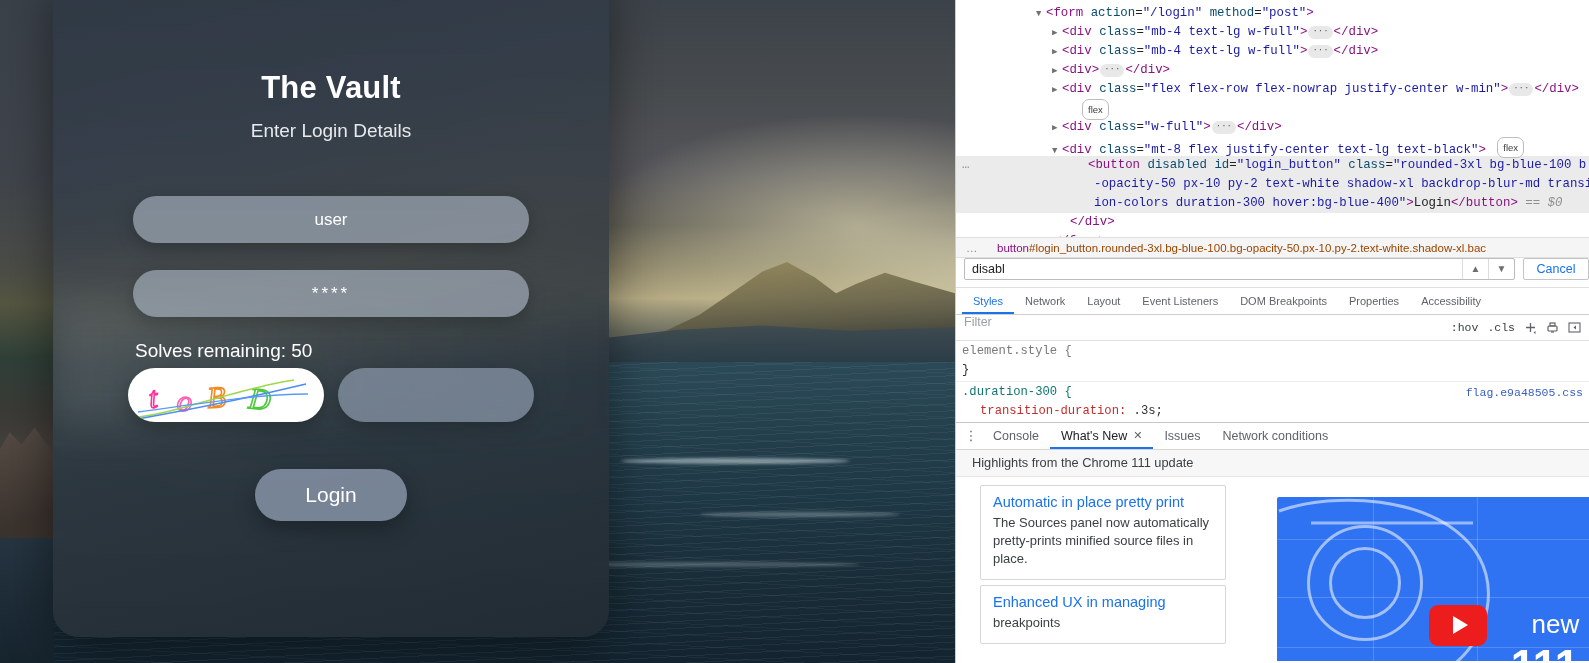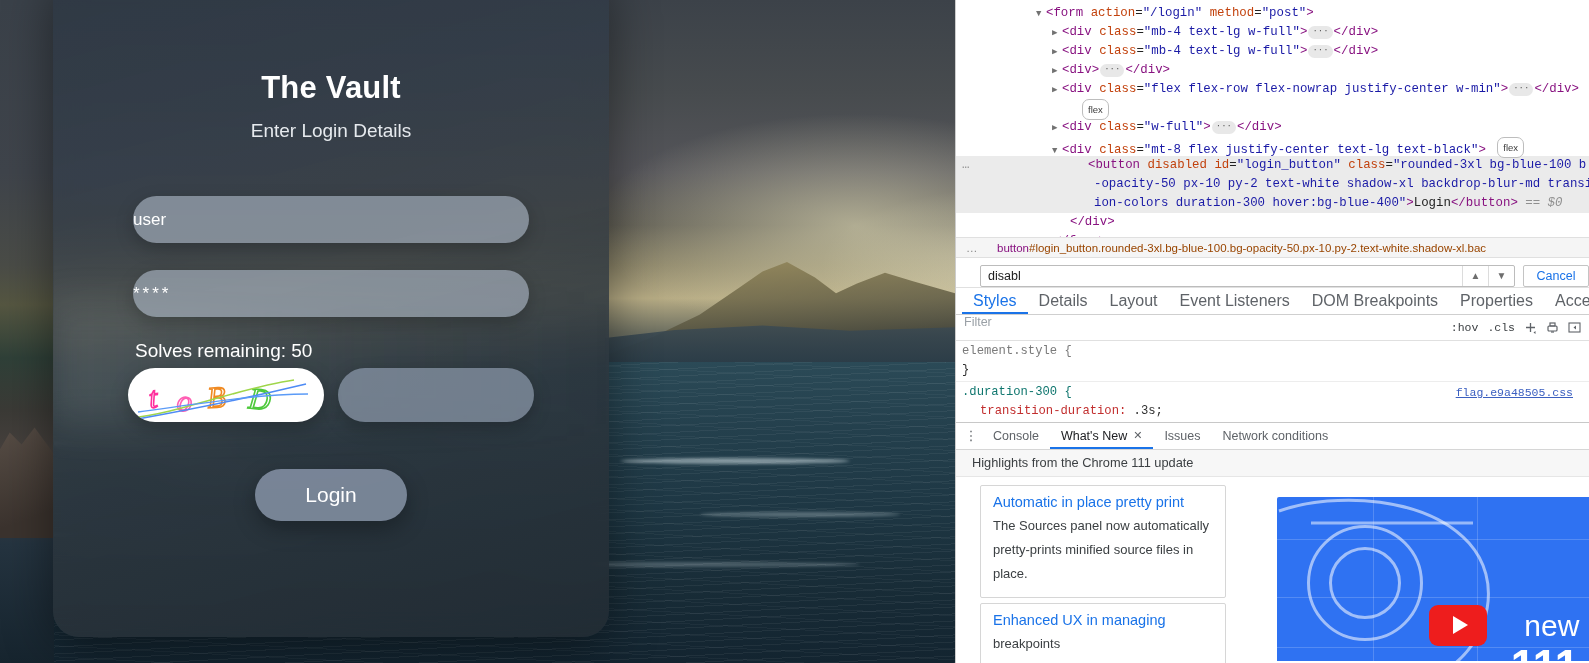--- a/index.html
+++ b/index.html
@@ -107,21 +107,21 @@
     font-size: 31px; font-weight: 700; color: #ffffff; letter-spacing: .2px;
   }
   .app-sub {
     margin-top: 14px; font-size: 19px; color: #e6eaee; font-weight: 400;
   }
 
   .field {
     display: block; margin: 18px auto; width: 396px; height: 47px;
     border: none; border-radius: 24px;
     background: rgba(175,186,200,.62);
-    color: #ffffff; font-size: 17px; text-align: left;
+    color: #ffffff; font-size: 17px; text-align: center;
     font-family: "Liberation Sans", sans-serif;
     box-shadow: 0 6px 18px rgba(0,0,0,.22);
     outline: none;
   }
   .field::placeholder { color: #eef1f4; }
   .field-user  { margin-top: 54px; }
   .field-pass  { margin-top: 27px; letter-spacing: 3px; }
 
   .solves {
     margin-top: 23px; text-align: left; padding-left: 82px;
@@ -176,21 +176,21 @@
     font-size: 12.4px; line-height: 19px;
     color: #222; padding: 4px 0 0 0;
     white-space: pre; overflow: hidden;
     height: 240px; position: relative;
   }
   .dom-line { padding-left: 0; height: 19px; white-space: pre; }
   .dom-line.sel { background: #ebebeb; }
   .ind { display: inline-block; }
   .tw { color: #727272; font-size: 9px; display: inline-block; width: 10px; }
   .tag { color: #881280; }
-  .att { color: #c2410c; }
+  .att { color: #0c4a6e; }
   .val { color: #1a1aa6; }
   .txt { color: #222; }
   .ell {
     display: inline-block; background: #e8e8e8; border-radius: 7px;
     color: #5a5a5a; font-size: 9px; line-height: 9px;
     padding: 1px 4px 3px; vertical-align: 2px; margin: 0 1px;
   }
   .badge-flex {
     display: inline-block; border: 1px solid #bdbdbd; border-radius: 7px;
     font-family: "Liberation Sans", sans-serif; font-size: 9.5px;
@@ -206,22 +206,22 @@
     background: #f5f5f5; display: flex; align-items: center;
     font-size: 11.5px; padding-left: 10px; white-space: nowrap; overflow: hidden;
     font-family: "Liberation Sans", sans-serif;
   }
   .crumb-dots { color: #8a8a8a; margin-right: 18px; letter-spacing: 1.5px; }
   .crumb-tag { color: #881280; }
   .crumb-rest { color: #994500; }
 
   
   .search-bar {
-    height: 30px; background: #fff; display: flex; align-items: flex-end;
-    padding: 0 0 0 24px; border-bottom: 1px solid #e0e0e0; gap: 0;
+    height: 30px; background: #fff; display: flex; align-items: flex-start;
+    padding: 0 0 0 8px; border-bottom: 1px solid #e0e0e0; gap: 0;
   }
   .search-box {
     flex: 1 1 auto; height: 22px; border: 1px solid #bcbcbc; border-radius: 2px;
     display: flex; align-items: center; background: #fff;
   }
   .search-text {
     flex: 1; font-size: 12.5px; color: #202020; padding-left: 7px;
     font-family: "Liberation Sans", sans-serif;
   }
   .sb-arrow {
@@ -233,21 +233,21 @@
     margin-left: 8px; height: 22px; min-width: 66px;
     border: 1px solid #c4c4c4; border-radius: 2px; background: #fff;
     color: #1a73e8; font-size: 12.5px; display: flex; align-items: center;
     justify-content: center; padding: 0 10px; cursor: pointer;
   }
 
   
   .side-tabs {
     height: 28px; display: flex; align-items: stretch;
     border-bottom: 1px solid #cfcfcf; background: #fff;
-    font-size: 16px; padding-left: 6px;
+    font-size: 11px; padding-left: 6px;
   }
   .stab {
     display: flex; align-items: center; padding: 0 11px; color: #5f6368;
     cursor: pointer; white-space: nowrap;
   }
   .stab.active { color: #1a73e8; box-shadow: inset 0 -2px 0 #1a73e8; }
 
   
   .filter-row {
     height: 26px; display: flex; 
@@ -265,22 +265,22 @@
   .styles-pane {
     flex: 1 1 auto; overflow: hidden; background: #fff;
     font-family: "Liberation Mono", monospace; font-size: 12.2px;
     line-height: 19px; color: #303030; position: relative;
     min-height: 0;
   }
   .rule { padding: 1px 0 1px 6px; border-bottom: 1px solid #ededed; position: relative; }
   .rule .sel-name { color: #7a7a7a; }
   .rule .sel-name.active { color: #0f766e; }
   .rule .src {
-    position: absolute; right: 16px; top: 1px; color: #3b5fc0;
-    text-decoration: underline; font-size: 11.5px; cursor: pointer;
+    position: absolute; right: 6px; top: 1px; color: #3b5fc0;
+    font-size: 11.5px; cursor: pointer;
   }
   .prop { color: #c22e2e; padding-left: 18px; }
   .pval { color: #303030; }
 
   
   .drawer { border-top: 1px solid #c8c8c8; background: #fff; }
   .drawer-tabs {
     height: 27px; display: flex; align-items: center;
     border-bottom: 1px solid #d6d6d6; font-size: 12.5px;
     padding-left: 4px; background: #fff;
@@ -295,21 +295,21 @@
     font-size: 12.8px; color: #3c4043; border-bottom: 1px solid #e6e6e6;
     background: #f7f7f7;
   }
   .wn-body { display: flex; gap: 0; padding: 8px 0 0 0; background: #fff; height: 186px; overflow: hidden; }
   .wn-col { width: 320px; padding-left: 24px; }
   .wn-card {
     border: 1px solid #d6d6d6; border-radius: 2px;
     padding: 8px 12px 11px; margin-bottom: 5px; width: 246px;
   }
   .wn-title { color: #1a73e8; font-size: 14.5px; margin-bottom: 4px; }
-  .wn-desc { color: #3c4043; font-size: 13px; line-height: 24px; }
+  .wn-desc { color: #3c4043; font-size: 13px; line-height: 18px; }
 
   .wn-thumb {
     margin-left: 9px; width: 320px; height: 176px;
     background: #ffffff; position: relative; overflow: hidden;
   }
   .thumb-inner {
     position: absolute; left: 0; top: 12px; width: 320px; height: 168px;
     background: linear-gradient(135deg, #2f72f2 0%, #2f72f2 100%);
     border-radius: 2px; overflow: hidden;
   }
@@ -323,21 +323,21 @@
     background: #ee1d1d; border-radius: 9px;
     display: flex; align-items: center; justify-content: center;
   }
   .yt-tri {
     width: 0; height: 0; border-left: 15px solid #fff;
     border-top: 9px solid transparent; border-bottom: 9px solid transparent;
     margin-left: 4px;
   }
   .thumb-new {
     position: absolute; right: 18px; top: 112px;
-    color: #ffffff; font-size: 30px; font-family: "Liberation Sans", sans-serif;
+    color: #ffffff; font-size: 26px; font-family: "Liberation Sans", sans-serif;
   }
   .thumb-111 {
     position: absolute; right: 18px; top: 144px;
     color: #ffffff; font-size: 44px; font-weight: 700;
     font-family: "Liberation Sans", sans-serif;
   }
 </style>
 </head>
 <body>
 
@@ -422,21 +422,21 @@
     <div class="search-box">
       <span class="search-text">disabl</span>
       <span class="sb-arrow">▲</span>
       <span class="sb-arrow">▼</span>
     </div>
     <div class="cancel-btn">Cancel</div>
   </div>
 
   <div class="side-tabs" id="side-tabs">
       <div class="stab active">Styles</div>
-      <div class="stab">Details</div>
+      <div class="stab">Network</div>
       <div class="stab">Layout</div>
       <div class="stab">Event Listeners</div>
       <div class="stab">DOM Breakpoints</div>
       <div class="stab">Properties</div>
       <div class="stab">Accessibility</div>
     </div>
 
   <div class="filter-row">
     <span class="filter-input">Filter</span>
     <div class="frtools">

